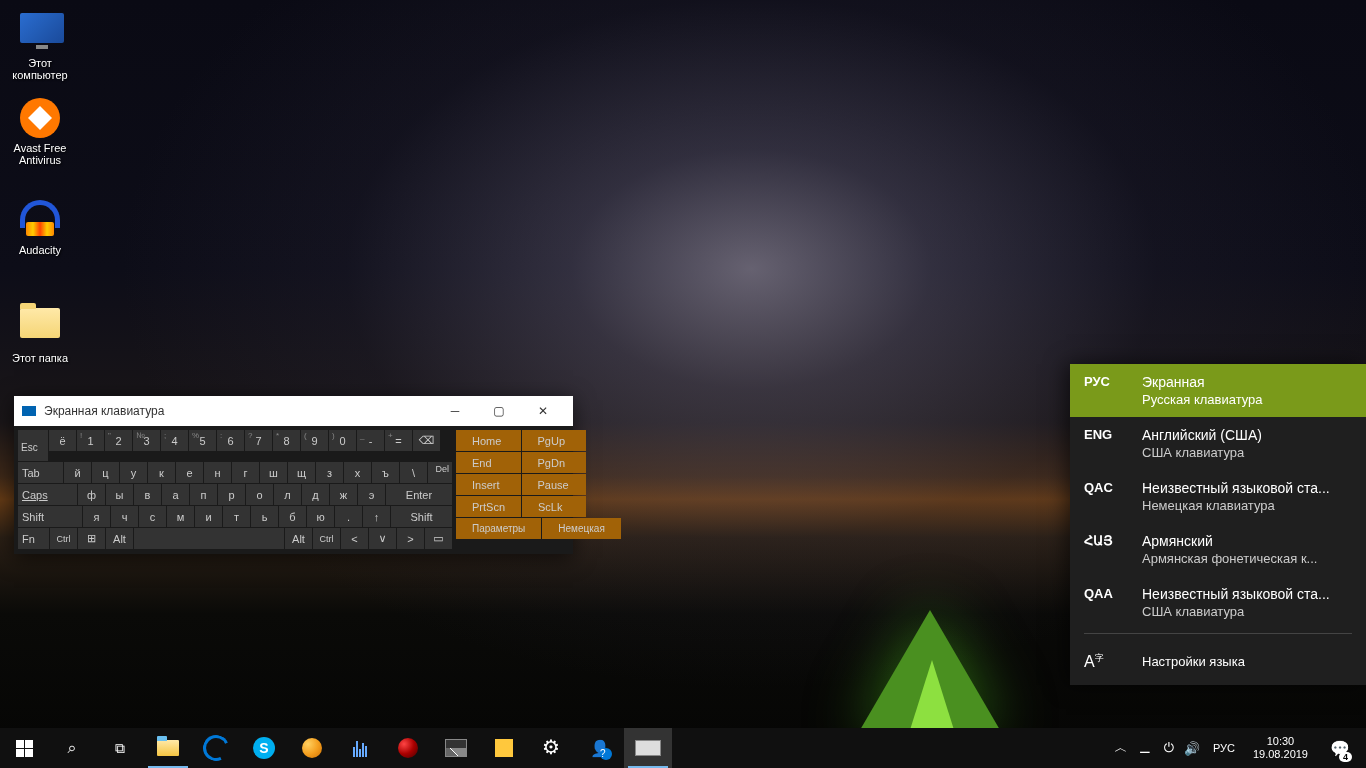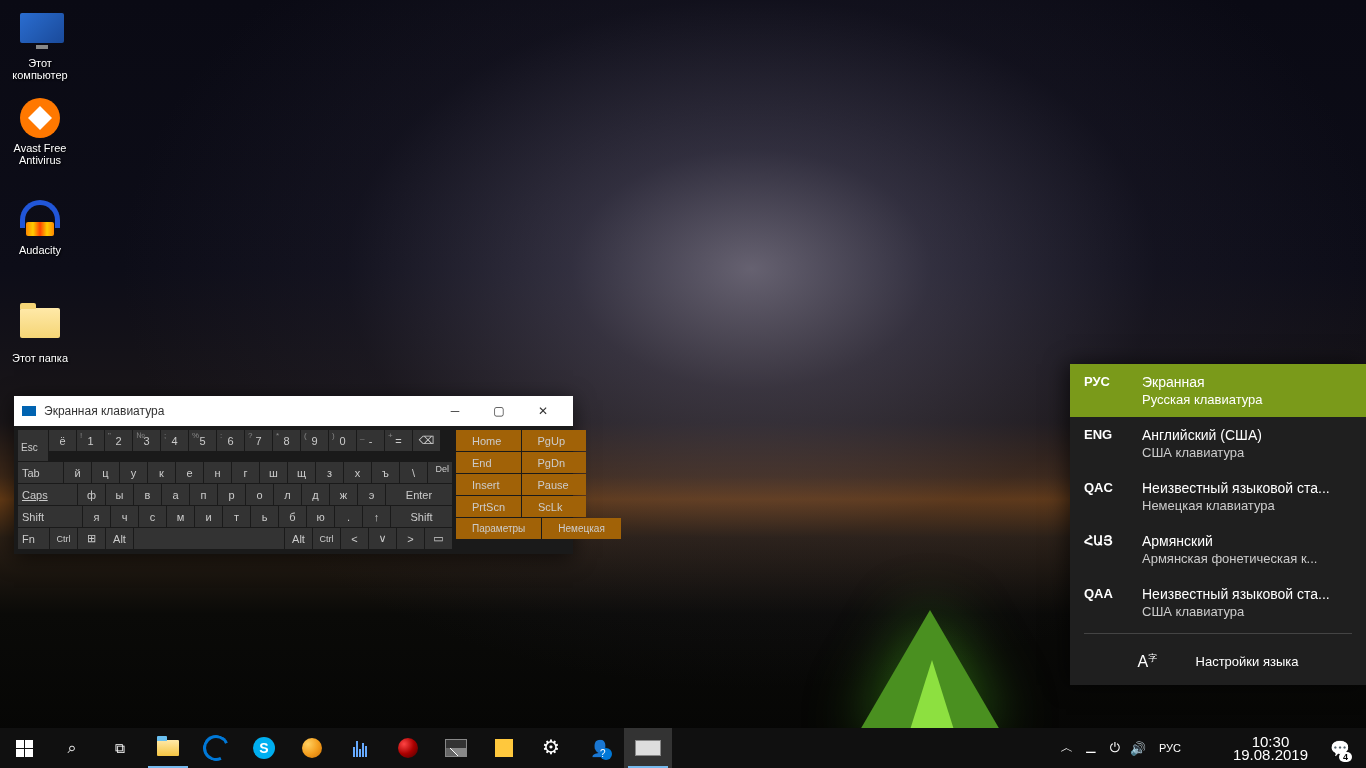--- a/index.html
+++ b/index.html
@@ -40,32 +40,32 @@
 
 .langfly{position:absolute;right:0;top:364px;width:296px;background:#1f1f1f;color:#fff;font-size:13px;box-shadow:-4px 0 20px rgba(0,0,0,0.6);}
 .lang-item{padding:10px 14px;display:flex;gap:16px;cursor:pointer;}
 .lang-item.sel{background:#7a9a1a;}
 .lang-code{width:42px;font-weight:600;font-size:13px;}
 .lang-txt{flex:1;}
 .lang-txt .l1{font-size:14px;}
 .lang-txt .l2{font-size:13px;color:#ccc;margin-top:2px;white-space:nowrap;overflow:hidden;text-overflow:ellipsis;max-width:210px;}
 .lang-item.sel .l2{color:#fff;}
 .lang-sep{height:1px;background:#444;margin:4px 14px;}
-.lang-settings{padding:14px;display:flex;align-items:center;gap:16px;cursor:pointer;justify-content:center;}
+.lang-settings{padding:14px;display:flex;align-items:center;gap:16px;cursor:pointer;}
 .lang-settings .ico{font-size:16px;width:42px;}
 
 .taskbar{position:absolute;bottom:0;left:0;right:0;height:40px;background:#101010;display:flex;align-items:center;}
 .tbtn{width:48px;height:40px;display:flex;align-items:center;justify-content:center;color:#fff;cursor:pointer;position:relative;}
 .tbtn.active{background:#333;}
 .tbtn .und{position:absolute;bottom:0;left:4px;right:4px;height:2px;background:#76b9ed;display:none;}
 .tbtn.running .und{display:block;}
 .tspacer{flex:1;}
 .tray{display:flex;align-items:center;gap:4px;padding-right:6px;}
 .tray-ico{width:20px;height:40px;display:flex;align-items:center;justify-content:center;color:#fff;font-size:13px;cursor:pointer;}
-.clock{color:#fff;font-size:15px;text-align:center;line-height:13px;padding:0 8px;cursor:pointer;margin-left:34px;}
+.clock{color:#fff;font-size:11px;text-align:center;line-height:13px;padding:0 8px;cursor:pointer;}
 .notif{width:40px;height:40px;display:flex;align-items:center;justify-content:center;color:#fff;cursor:pointer;position:relative;}
 .notif .badge{position:absolute;bottom:6px;right:8px;background:#fff;color:#000;border-radius:8px;font-size:9px;padding:0 4px;font-weight:bold;}
 .start-ico{display:grid;grid-template-columns:8px 8px;grid-template-rows:8px 8px;gap:1px;}
 .start-ico div{background:#fff;}
 .explorer-ico{width:22px;height:16px;background:linear-gradient(#ffe9a8,#f5c542);border-radius:1px;position:relative;}
 .explorer-ico::before{content:"";position:absolute;top:-4px;left:0;width:10px;height:5px;background:#6ac0f0;border-radius:1px 1px 0 0;}
 .edge-ico{width:20px;height:20px;border:3px solid #0078d7;border-radius:50%;border-right-color:transparent;transform:rotate(20deg);}
 .skype-ico{width:22px;height:22px;background:#00aff0;border-radius:50%;color:#fff;font-weight:bold;font-size:14px;display:flex;align-items:center;justify-content:center;}
 .orange-ball{width:20px;height:20px;background:radial-gradient(circle at 30% 30%,#ffd060,#f5a020,#d07000);border-radius:50%;}
 .eq-ico{display:flex;gap:1px;align-items:flex-end;height:18px;}

